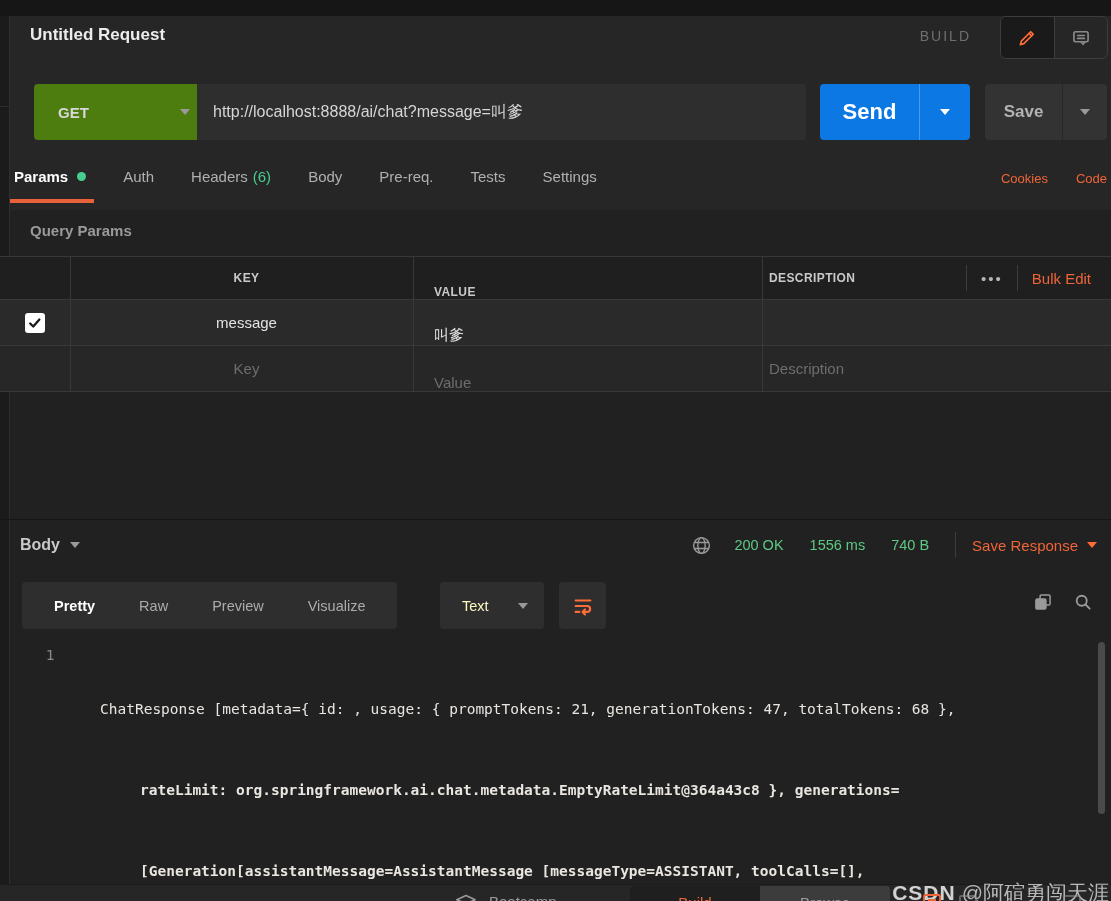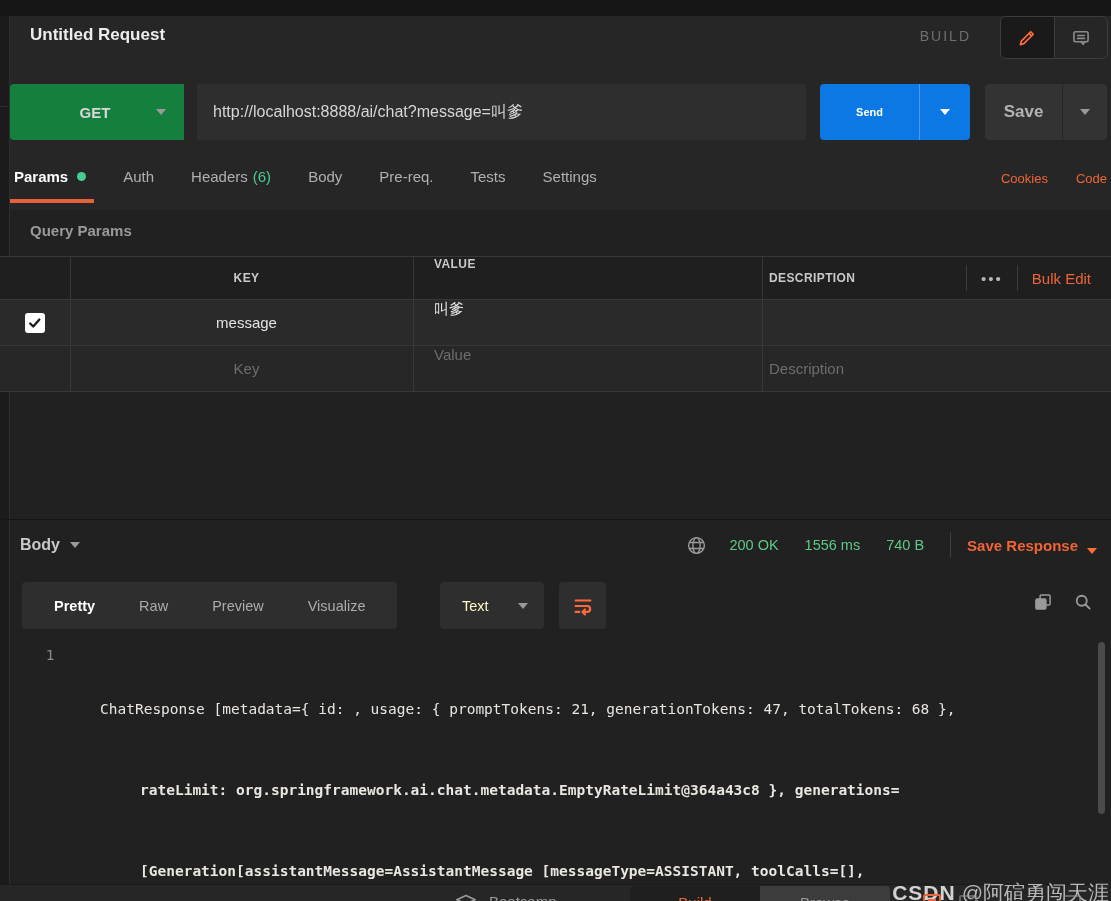--- a/index.html
+++ b/index.html
@@ -16,31 +16,31 @@
 
   
   .top-panel { position:absolute; left:10px; top:0; width:1101px; height:194px; background:#262626; }
   .req-title { position:absolute; left:20px; top:9px; font-size:17px; font-weight:bold; color:#ececec; }
   .build-label { position:absolute; right:140px; top:12px; font-size:14px; color:#6f6f6f; letter-spacing:2px; }
   .mode-toggle { position:absolute; right:3px; top:0px; width:108px; height:43px;
     border:1px solid #3d3d3d; border-radius:6px; display:flex; overflow:hidden; }
   .mode-btn { flex:1; display:flex; align-items:center; justify-content:center; color:#8a8a8a; }
   .mode-btn.active { background:#1a1a1a; border-right:1px solid #3d3d3d; color:#ff6c37; }
 
-  .method-select { position:absolute; left:0; top:68px; width:174px; height:56px;
-    background:#15803d; border-radius:4px 0 0 4px; display:flex; align-items:center;
-    padding:0 18px 0 24px; cursor:pointer;text-align:center; }
+  .method-select { position:absolute; left:24px; top:68px; width:174px; height:56px;
+    background:#4d7c0f; border-radius:4px 0 0 4px; display:flex; align-items:center;
+    padding:0 18px 0 24px; cursor:pointer; }
   .method-select .label { font-size:15px; font-weight:bold; color:#d8d8d8; flex:1; }
   .url-input { position:absolute; left:187px; top:68px; width:609px; height:56px;
     background:#2e2e2e; border:none; border-radius:0 4px 4px 0; color:#d6d6d6;
     font-size:16px; padding:0 16px; font-family:"Liberation Sans", sans-serif; outline:none; }
   .send-btn { position:absolute; left:810px; top:68px; width:150px; height:56px;
     background:#0b78e3; border-radius:4px; display:flex; cursor:pointer; }
   .send-main { width:100px; display:flex; align-items:center; justify-content:center;
-    color:#fff; font-size:11px; font-weight:bold; border-right:1px solid rgba(255,255,255,0.25); }
+    color:#fff; font-size:22px; font-weight:bold; border-right:1px solid rgba(255,255,255,0.25); }
   .send-caret { width:50px; display:flex; align-items:center; justify-content:center; }
   .save-btn { position:absolute; left:975px; top:68px; width:122px; height:56px;
     background:#333333; border-radius:4px; display:flex; cursor:pointer; }
   .save-main { width:78px; display:flex; align-items:center; justify-content:center;
     color:#b3b3b3; font-size:17px; font-weight:bold; border-right:1px solid #262626; }
   .save-caret { width:44px; display:flex; align-items:center; justify-content:center; }
 
   .caret { width:0; height:0; border-left:5px solid transparent; border-right:5px solid transparent;
     border-top:6px solid #9a9a9a; }
   .caret.white { border-top-color:#fff; }
@@ -57,21 +57,21 @@
   .tabs-right { position:absolute; right:4px; top:3px; display:flex; gap:28px; }
   .link-orange { color:#ef6537; font-size:13px; cursor:pointer; }
 
   .qp-title { position:absolute; left:30px; top:206px; font-size:15px; font-weight:bold; color:#9a9a9a; }
 
   
   .ptable { position:absolute; left:0px; top:240px; width:1111px; }
   .ptable .hdr { display:flex; height:44px; background:#1f1f1f; border-top:1px solid #383838; border-bottom:1px solid #383838; align-items:center; }
   .col-check { width:70px; flex:none; display:flex; align-items:center; justify-content:center; }
   .col-key { width:343px; flex:none; padding-left:9px; border-left:1px solid #383838; align-self:stretch; display:flex; align-items:center;justify-content:center; }
-  .col-val { width:349px; flex:none; padding-left:20px; border-left:1px solid #383838; align-self:stretch; display:flex; align-items:flex-start; }
+  .col-val { width:349px; flex:none; padding-left:20px; border-left:1px solid #383838; align-self:stretch; display:flex; align-items:flex-end; }
   .col-desc { flex:1; padding-left:6px; border-left:1px solid #383838; align-self:stretch; display:flex; align-items:center; }
   .hdr .ct { font-size:12px; font-weight:bold; color:#c9c9c9; letter-spacing:0.4px; }
   .hdr-tools { display:flex; align-items:center; gap:14px; padding-right:20px; align-self:stretch; }
   .vdiv { width:1px; height:26px; background:#3d3d3d; }
   .dots { color:#b5b5b5; font-size:15px; letter-spacing:2px; cursor:pointer; }
   .prow { display:flex; height:46px; background:#2a2a2a; border-bottom:1px solid #383838; align-items:center; }
   .prow .cell-text { font-size:15px; color:#e3e3e3; }
   .prow.ph .cell-text { color:#6d6d6d; }
   .prow.ph { background:#272727; }
   .checkbox { width:20px; height:20px; background:#ffffff; border-radius:3px; display:flex; align-items:center; justify-content:center; cursor:pointer; }
@@ -79,21 +79,21 @@
 
   
   .resp-sep { position:absolute; left:0; top:503px; width:1111px; height:1px; background:#161616; }
   .resp-head { position:absolute; left:10px; top:505px; width:1101px; height:48px; display:flex; align-items:center; }
   .body-dd { display:flex; align-items:center; gap:10px; margin-left:10px; cursor:pointer; }
   .body-dd .label { font-size:16px; font-weight:bold; color:#c9c9c9; }
   .resp-meta { position:absolute; right:10px; display:flex; align-items:center; }
   .globe { color:#9a9a9a; margin-right:22px; display:flex; }
   .stat { color:#5ec984; font-size:14.5px; margin-right:26px; cursor:default; }
   .resp-meta .vdiv { margin-right:16px; }
-  .save-resp { color:#ef6537; font-size:15px; font-weight:bold; display:flex; align-items:flex-end; gap:9px; cursor:pointer; margin-right:4px; }
+  .save-resp { color:#ef6537; font-size:15px; font-weight:normal; display:flex; align-items:center; gap:9px; cursor:pointer; margin-right:4px; }
 
   .resp-toolbar { position:absolute; left:10px; top:566px; width:1101px; height:47px; }
   .view-tabs { position:absolute; left:12px; top:0; height:47px; background:#2e2e2e; border-radius:4px; display:flex; align-items:center; padding:0 10px; }
   .vtab { font-size:14.5px; color:#ababab; padding:0 22px; cursor:pointer; }
   .vtab.active { color:#ffffff; font-weight:bold; }
   .fmt-dd { position:absolute; left:430px; top:0; width:104px; height:47px; background:#2e2e2e; border-radius:4px;
     display:flex; align-items:center; justify-content:space-between; padding:0 16px 0 22px; cursor:pointer; }
   .fmt-dd .label { color:#fef9c3; font-size:14.5px; }
   .wrap-btn { position:absolute; left:549px; top:0; width:47px; height:47px; background:#2e2e2e; border-radius:4px;
     display:flex; align-items:center; justify-content:center; color:#ff6c37; cursor:pointer; }

